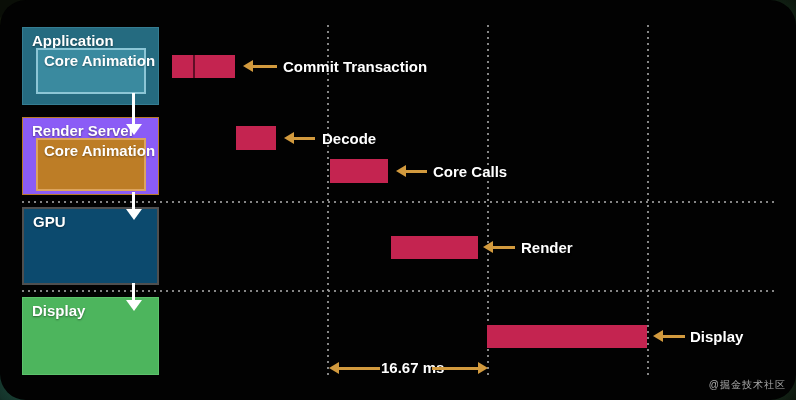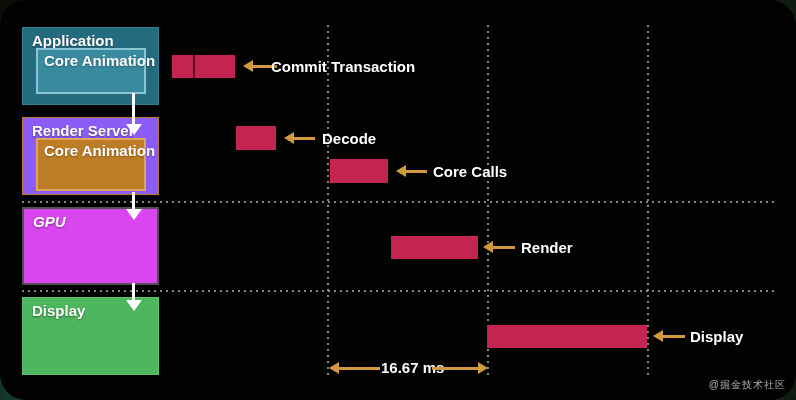--- a/index.html
+++ b/index.html
@@ -28,21 +28,21 @@
   .hline{position:absolute;left:22px;width:756px;height:2px;opacity:.85;
     background-image:repeating-linear-gradient(to right,#9d9d9d 0 2px,transparent 2px 6px);}
   .hline.h1{top:201px;} .hline.h2{top:290px;}
 
   
   .stage{position:absolute;left:22px;width:137px;height:78px;box-sizing:border-box;padding-left:20px;}
   .stage-label{position:absolute;top:4px;left:9px;font-size:15px;font-weight:bold;color:#fff;
     text-shadow:0 1px 2px rgba(0,0,0,.45);white-space:nowrap;}
   .stage.app{top:27px;background:#256b80;border:1px solid #357d92;}
   .stage.rs{top:117px;background:#8b5cf6;border:1px solid #b87a28;}
-  .stage.gpu{top:207px;background:#d946ef;border:2px solid #4f4f4f;font-style:italic;}
+  .stage.gpu{top:207px;background:#0c4a6e;border:2px solid #4f4f4f;}
   .stage.disp{top:297px;background:#4db55d;border:1px solid #5cc26b;}
   .inner{position:absolute;left:13px;width:110px;box-sizing:border-box;border:2px solid;}
   .stage.app .inner{top:20px;height:46px;background:#3a8a9f;border-color:#8cc6d6;}
   .stage.rs .inner{top:20px;height:53px;background:#bd7d26;border-color:#dca45e;}
   .inner-label{position:absolute;top:2px;left:6px;font-size:15px;font-weight:bold;color:#fff;
     text-shadow:0 1px 2px rgba(0,0,0,.35);white-space:nowrap;}
 
   
   .varrow-line{position:absolute;left:132px;width:3px;background:#fff;}
   .varrow-head{position:absolute;left:126px;width:0;height:0;
@@ -66,21 +66,21 @@
     border-top:6px solid transparent;border-bottom:6px solid transparent;border-right:10px solid #d29a3e;}
   .p-line{position:absolute;left:9px;top:5px;height:3px;background:#d29a3e;}
   .pt-commit{left:243px;top:60px;} .pt-commit .p-line{width:25px;}
   .pt-decode{left:284px;top:132px;} .pt-decode .p-line{width:22px;}
   .pt-draw{left:396px;top:165px;} .pt-draw .p-line{width:22px;}
   .pt-render{left:483px;top:241px;} .pt-render .p-line{width:23px;}
   .pt-display{left:653px;top:330px;} .pt-display .p-line{width:23px;}
 
   .elabel{position:absolute;color:#fff;font-weight:bold;font-size:15px;line-height:17px;
     text-shadow:0 1px 2px rgba(0,0,0,.5);white-space:nowrap;}
-  .el-commit{left:271px;top:58px;text-align:center;}
+  .el-commit{left:283px;top:58px;text-align:center;}
   .el-decode{left:322px;top:130px;}
   .el-draw{left:433px;top:163px;}
   .el-render{left:521px;top:239px;}
   .el-display{left:690px;top:328px;}
 
   
   .dbl .d-line{position:absolute;top:367px;height:3px;background:#d29a3e;}
   .dbl .dl-left{left:338px;width:42px;}
   .dbl .dl-right{left:432px;width:46px;}
   .dbl .d-head{position:absolute;top:362px;width:0;height:0;

